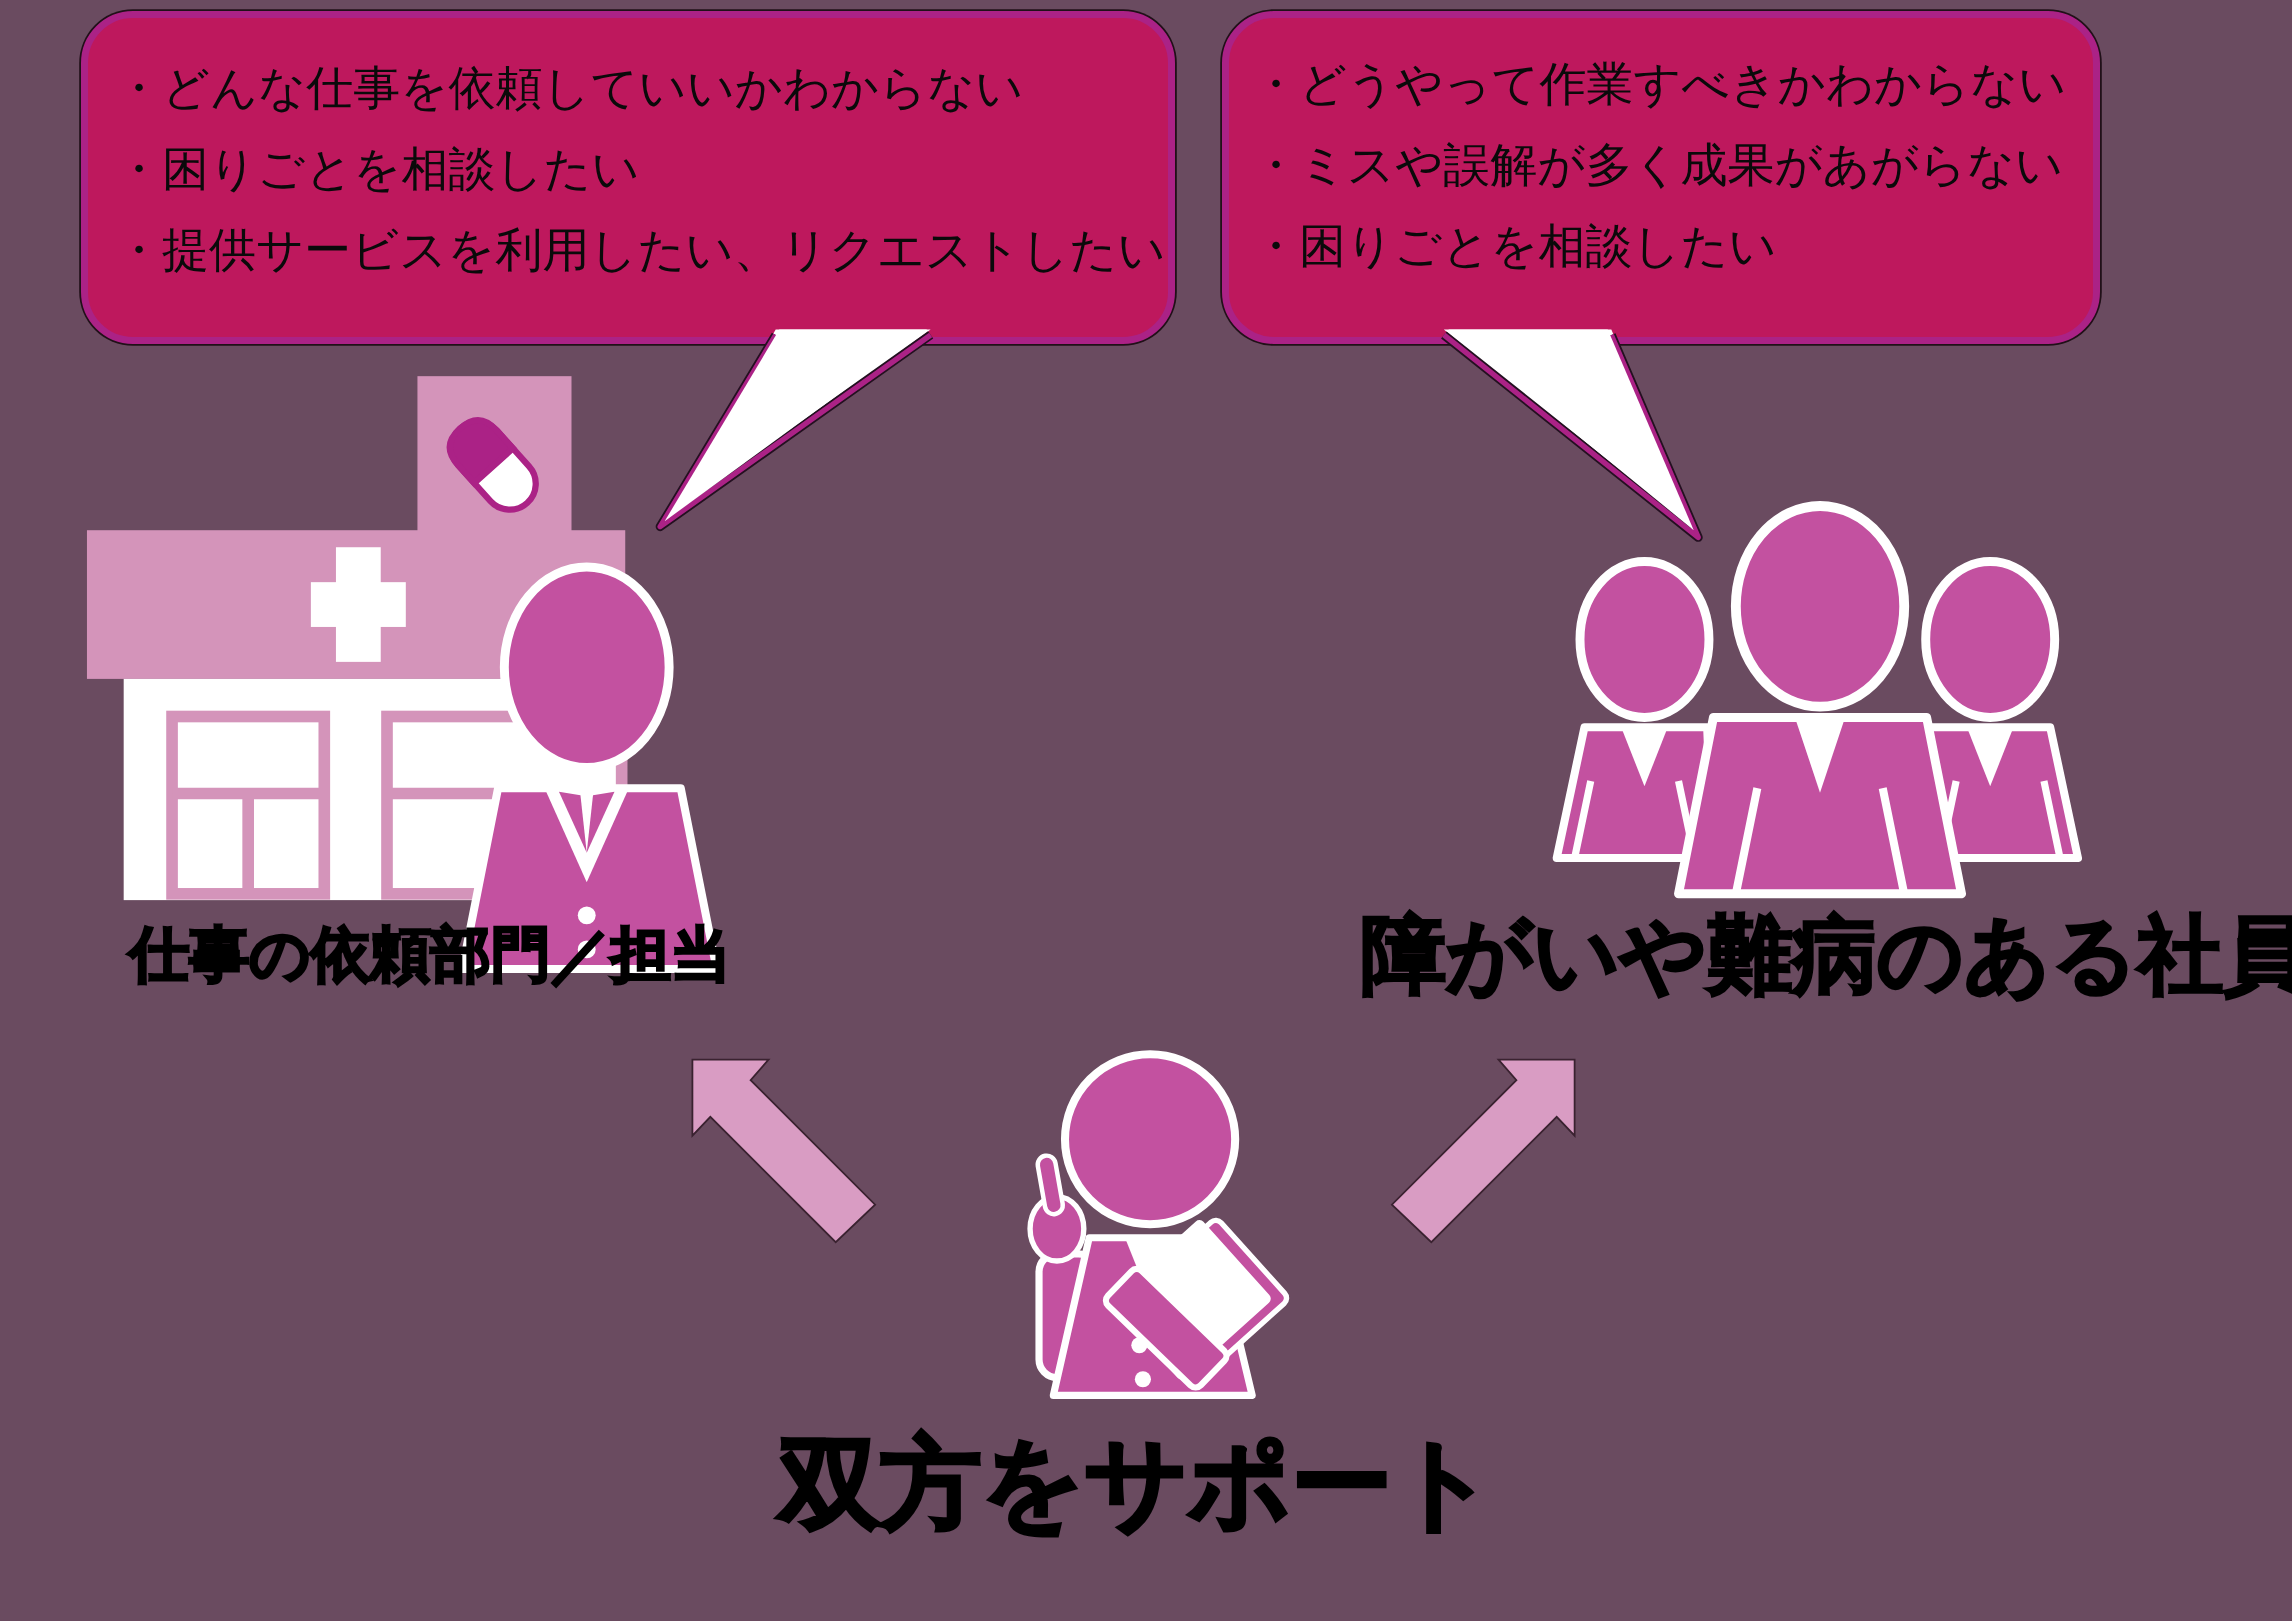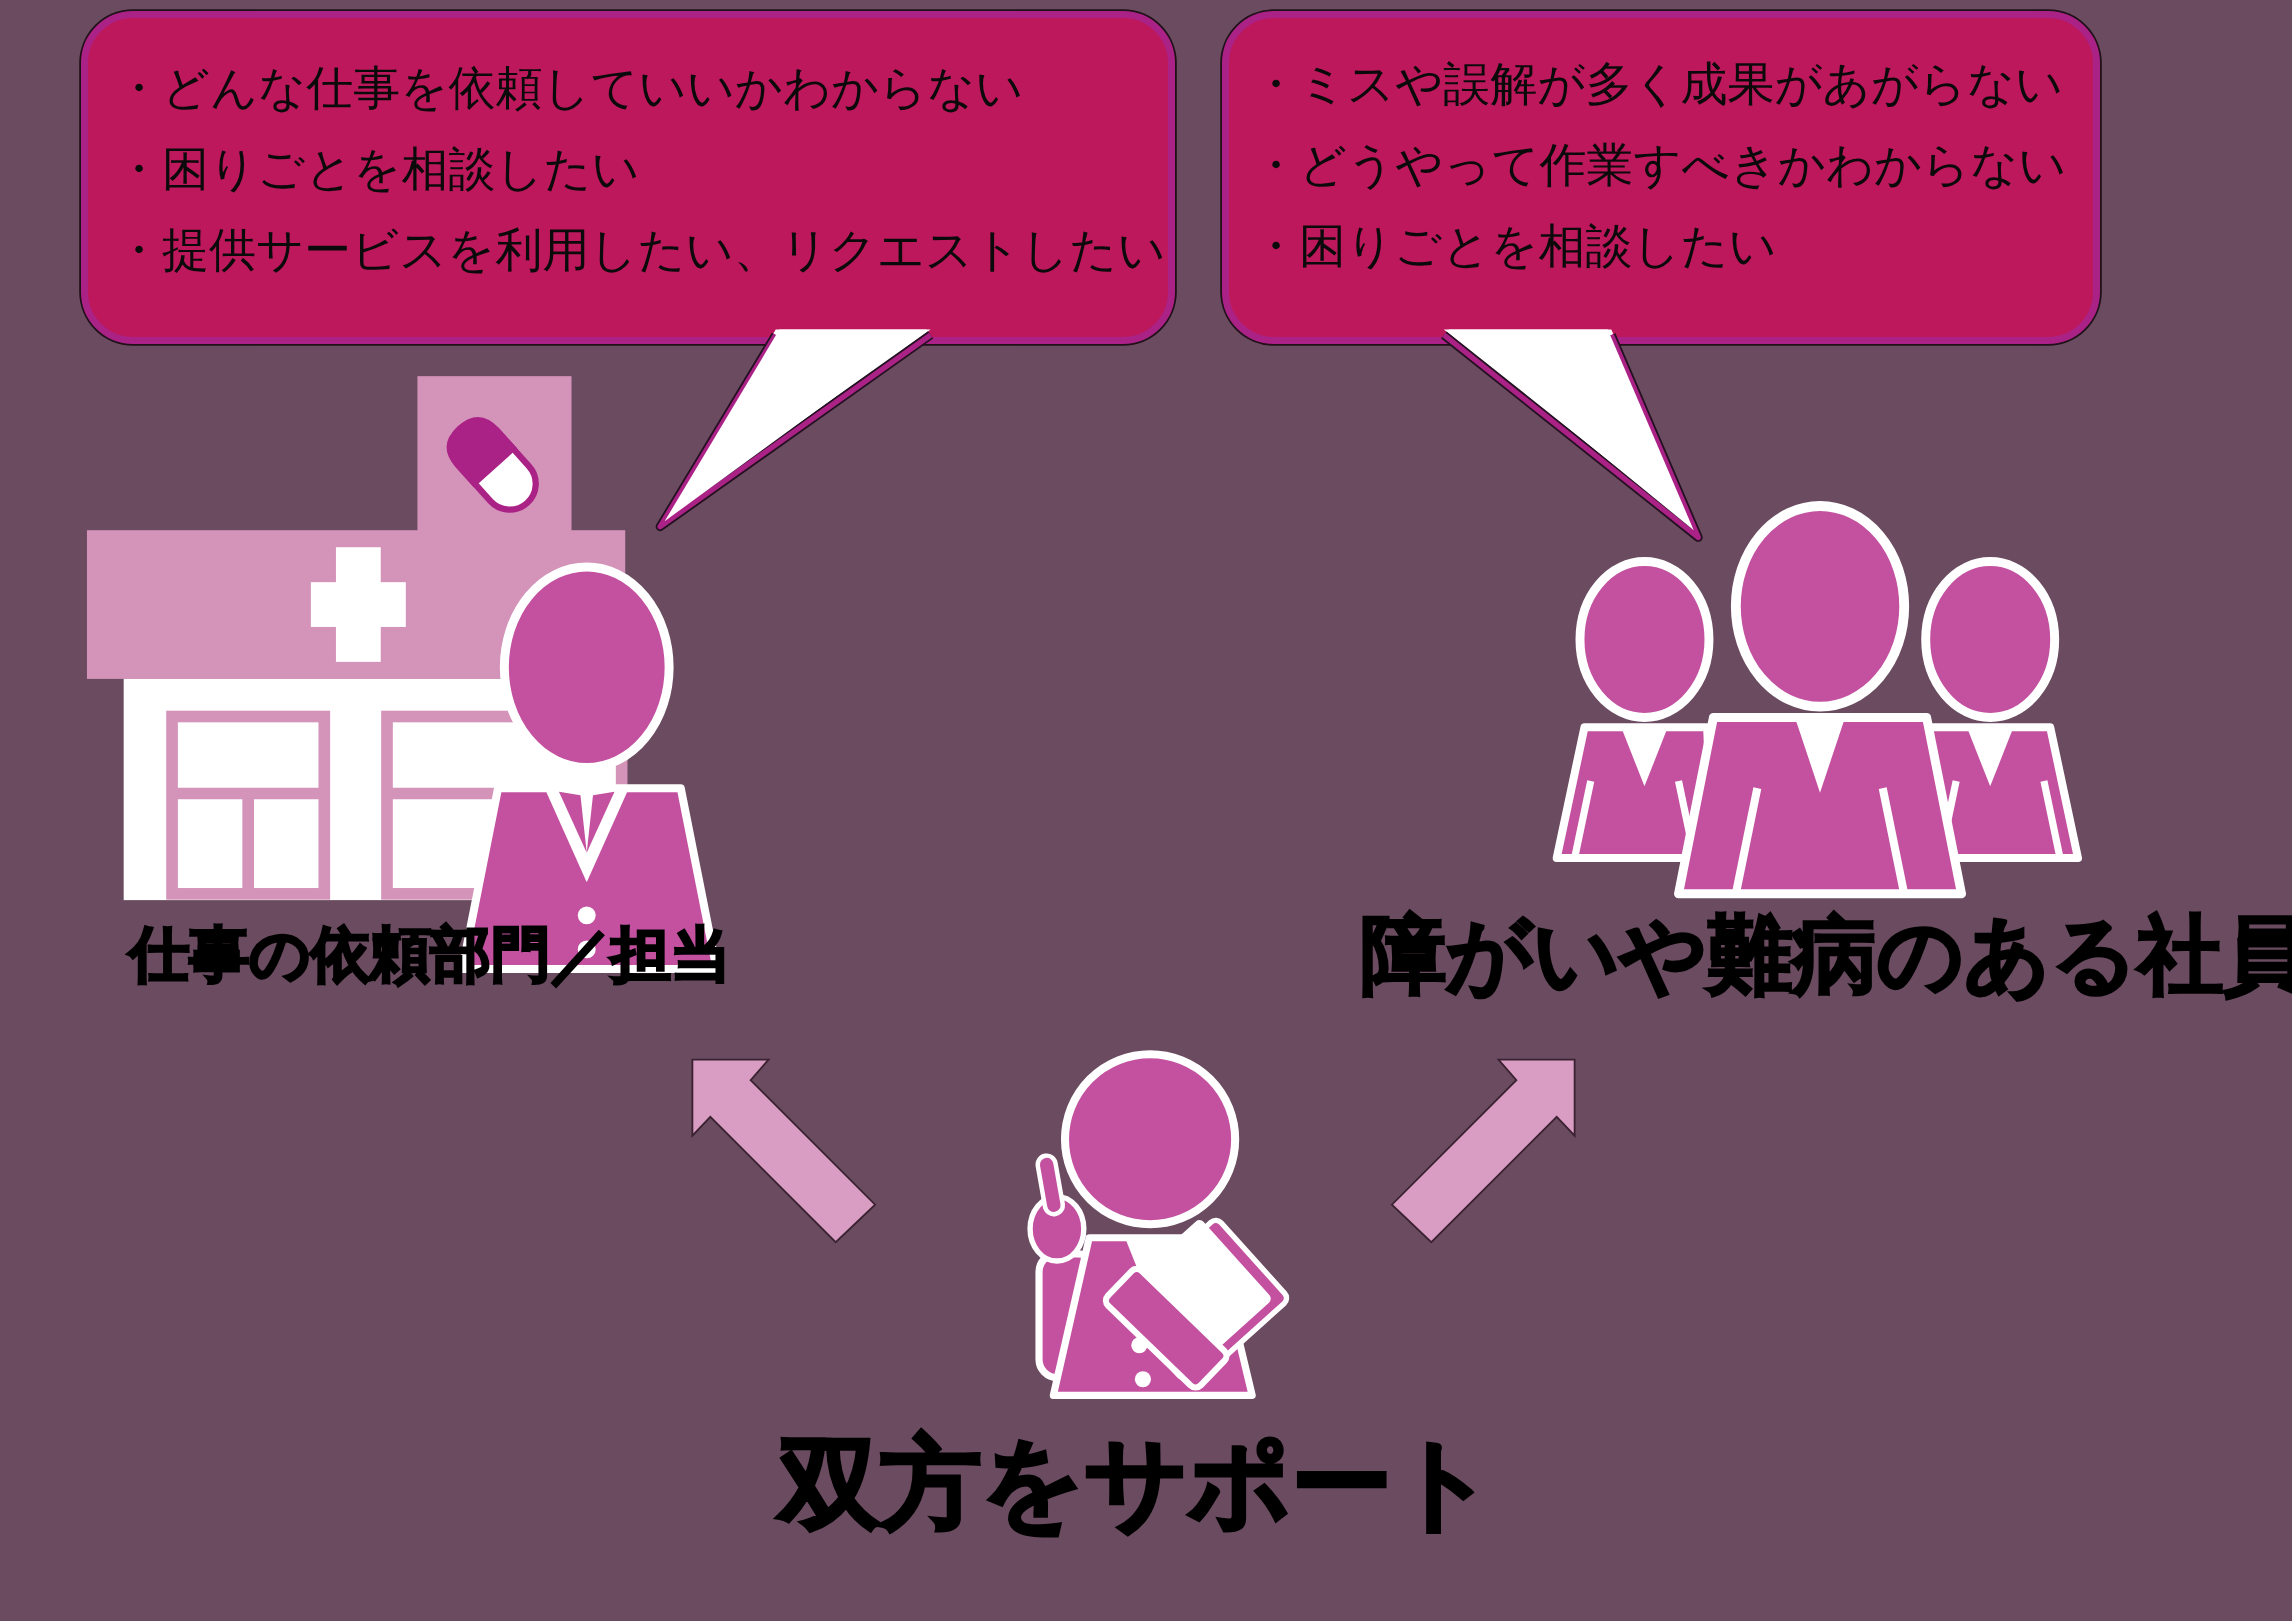--- a/index.html
+++ b/index.html
@@ -43,22 +43,22 @@
 </head>
 <body>
 
 <div class="bubble bubble-left">
   <div class="bubble-line">・どんな仕事を依頼していいかわからない</div>
   <div class="bubble-line">・困りごとを相談したい</div>
   <div class="bubble-line">・提供サービスを利用したい、リクエストしたい</div>
 </div>
 
 <div class="bubble bubble-right">
+  <div class="bubble-line">・どうやって作業すべきかわからない</div>
   <div class="bubble-line">・ミスや誤解が多く成果があがらない</div>
-  <div class="bubble-line">・どうやって作業すべきかわからない</div>
   <div class="bubble-line">・困りごとを相談したい</div>
 </div>
 
 <svg class="gfx" width="2293" height="1622" viewBox="0 0 2560 1811">
 
   <g>
     <path d="M 866 368 L 1039 368 L 737 588 Z" class="f-white"></path>
     <path d="M 866 374 L 737 588 L 1039 374" fill="none" stroke="#231020" stroke-width="10" stroke-linejoin="round"></path>
     <path d="M 866 374 L 737 588 L 1039 374" fill="none" class="s-border" stroke-width="6" stroke-linejoin="round"></path>
     <path d="M 870 368 L 1035 368 L 742 582 Z" class="f-white"></path>

